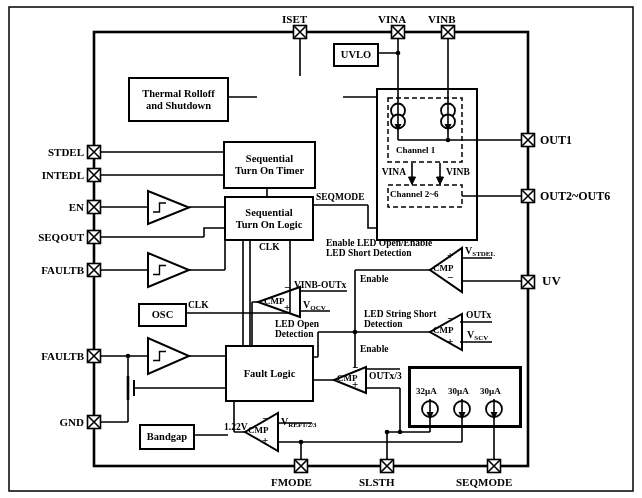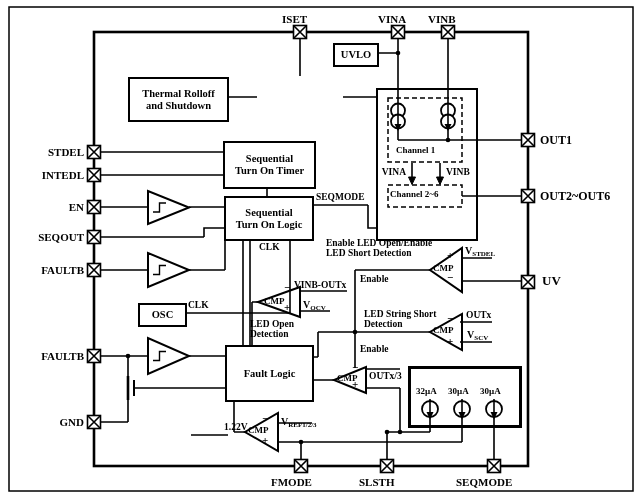--- a/index.html
+++ b/index.html
@@ -210,20 +210,21 @@
   </svg>
 
   <div class="box" style="left:128px;top:77px;width:97px;height:41px;">Thermal Rolloff
 and Shutdown</div>
   <div class="box s11" style="left:333px;top:43px;width:42px;height:20px;">UVLO</div>
   <div class="box" style="left:223px;top:141px;width:89px;height:44px;">Sequential
 Turn On Timer</div>
   <div class="box" style="left:224px;top:196px;width:86px;height:41px;">Sequential
 Turn On Logic</div>
   <div class="box s11" style="left:138px;top:303px;width:45px;height:20px;">OSC</div>
+  <div class="box s11" style="left:139px;top:424px;width:52px;height:22px;">Bandgap</div>
   <div class="box s12" style="left:225px;top:345px;width:85px;height:53px;">Fault Logic</div>
   <div class="box" style="left:376px;top:88px;width:98px;height:149px;border-width:2.6px;background:transparent;align-items:flex-end;"></div>
   <div class="box bold3" style="left:408px;top:366px;width:108px;height:56px;background:transparent;align-items:flex-start;"></div>
 
   <div class="lbl c s9" style="left:396px;top:146px;width:60px;">Channel 1</div>
   <div class="lbl c s9" style="left:390px;top:190px;width:70px;">Channel 2~6</div>
   <div class="lbl r s95" style="left:378px;top:167px;width:28px;">VINA</div>
   <div class="lbl l s95" style="left:446px;top:167px;width:30px;">VINB</div>
 
   <div class="lbl c s11" style="left:282px;top:13px;width:36px;">ISET</div>
@@ -241,21 +242,21 @@
   <div class="lbl l s13" style="left:542px;top:274px;width:40px;">UV</div>
   <div class="lbl c s11" style="left:271px;top:476px;width:60px;">FMODE</div>
   <div class="lbl c s11" style="left:359px;top:476px;width:56px;">SLSTH</div>
   <div class="lbl c s11" style="left:456px;top:476px;width:76px;">SEQMODE</div>
 
   <div class="lbl c s95" style="left:316px;top:192px;width:56px;">SEQMODE</div>
   <div class="lbl l s95" style="left:259px;top:242px;width:28px;">CLK</div>
   <div class="lbl l s95" style="left:188px;top:300px;width:28px;">CLK</div>
   <div class="lbl l s95" style="left:196px;top:422px;width:34px;padding-left:28px;">1.22V</div>
   <div class="lbl l s95" style="left:294px;top:280px;width:58px;">VINB-OUTx</div>
-  <div class="lbl c s95" style="left:250px;top:319px;width:56px;">LED Open
+  <div class="lbl c s95" style="left:250px;top:319px;width:56px;padding-left:25px;">LED Open
 Detection</div>
   <div class="lbl c s95" style="left:326px;top:238px;width:114px;">Enable LED Open/Enable
 LED Short Detection</div>
   <div class="lbl l s95" style="left:360px;top:274px;width:40px;">Enable</div>
   <div class="lbl l s95" style="left:360px;top:344px;width:40px;">Enable</div>
   <div class="lbl c s95" style="left:364px;top:309px;width:86px;">LED String Short
 Detection</div>
   <div class="lbl l s95" style="left:369px;top:371px;width:36px;">OUTx/3</div>
   <div class="lbl l s95" style="left:466px;top:310px;width:32px;">OUTx</div>
 

